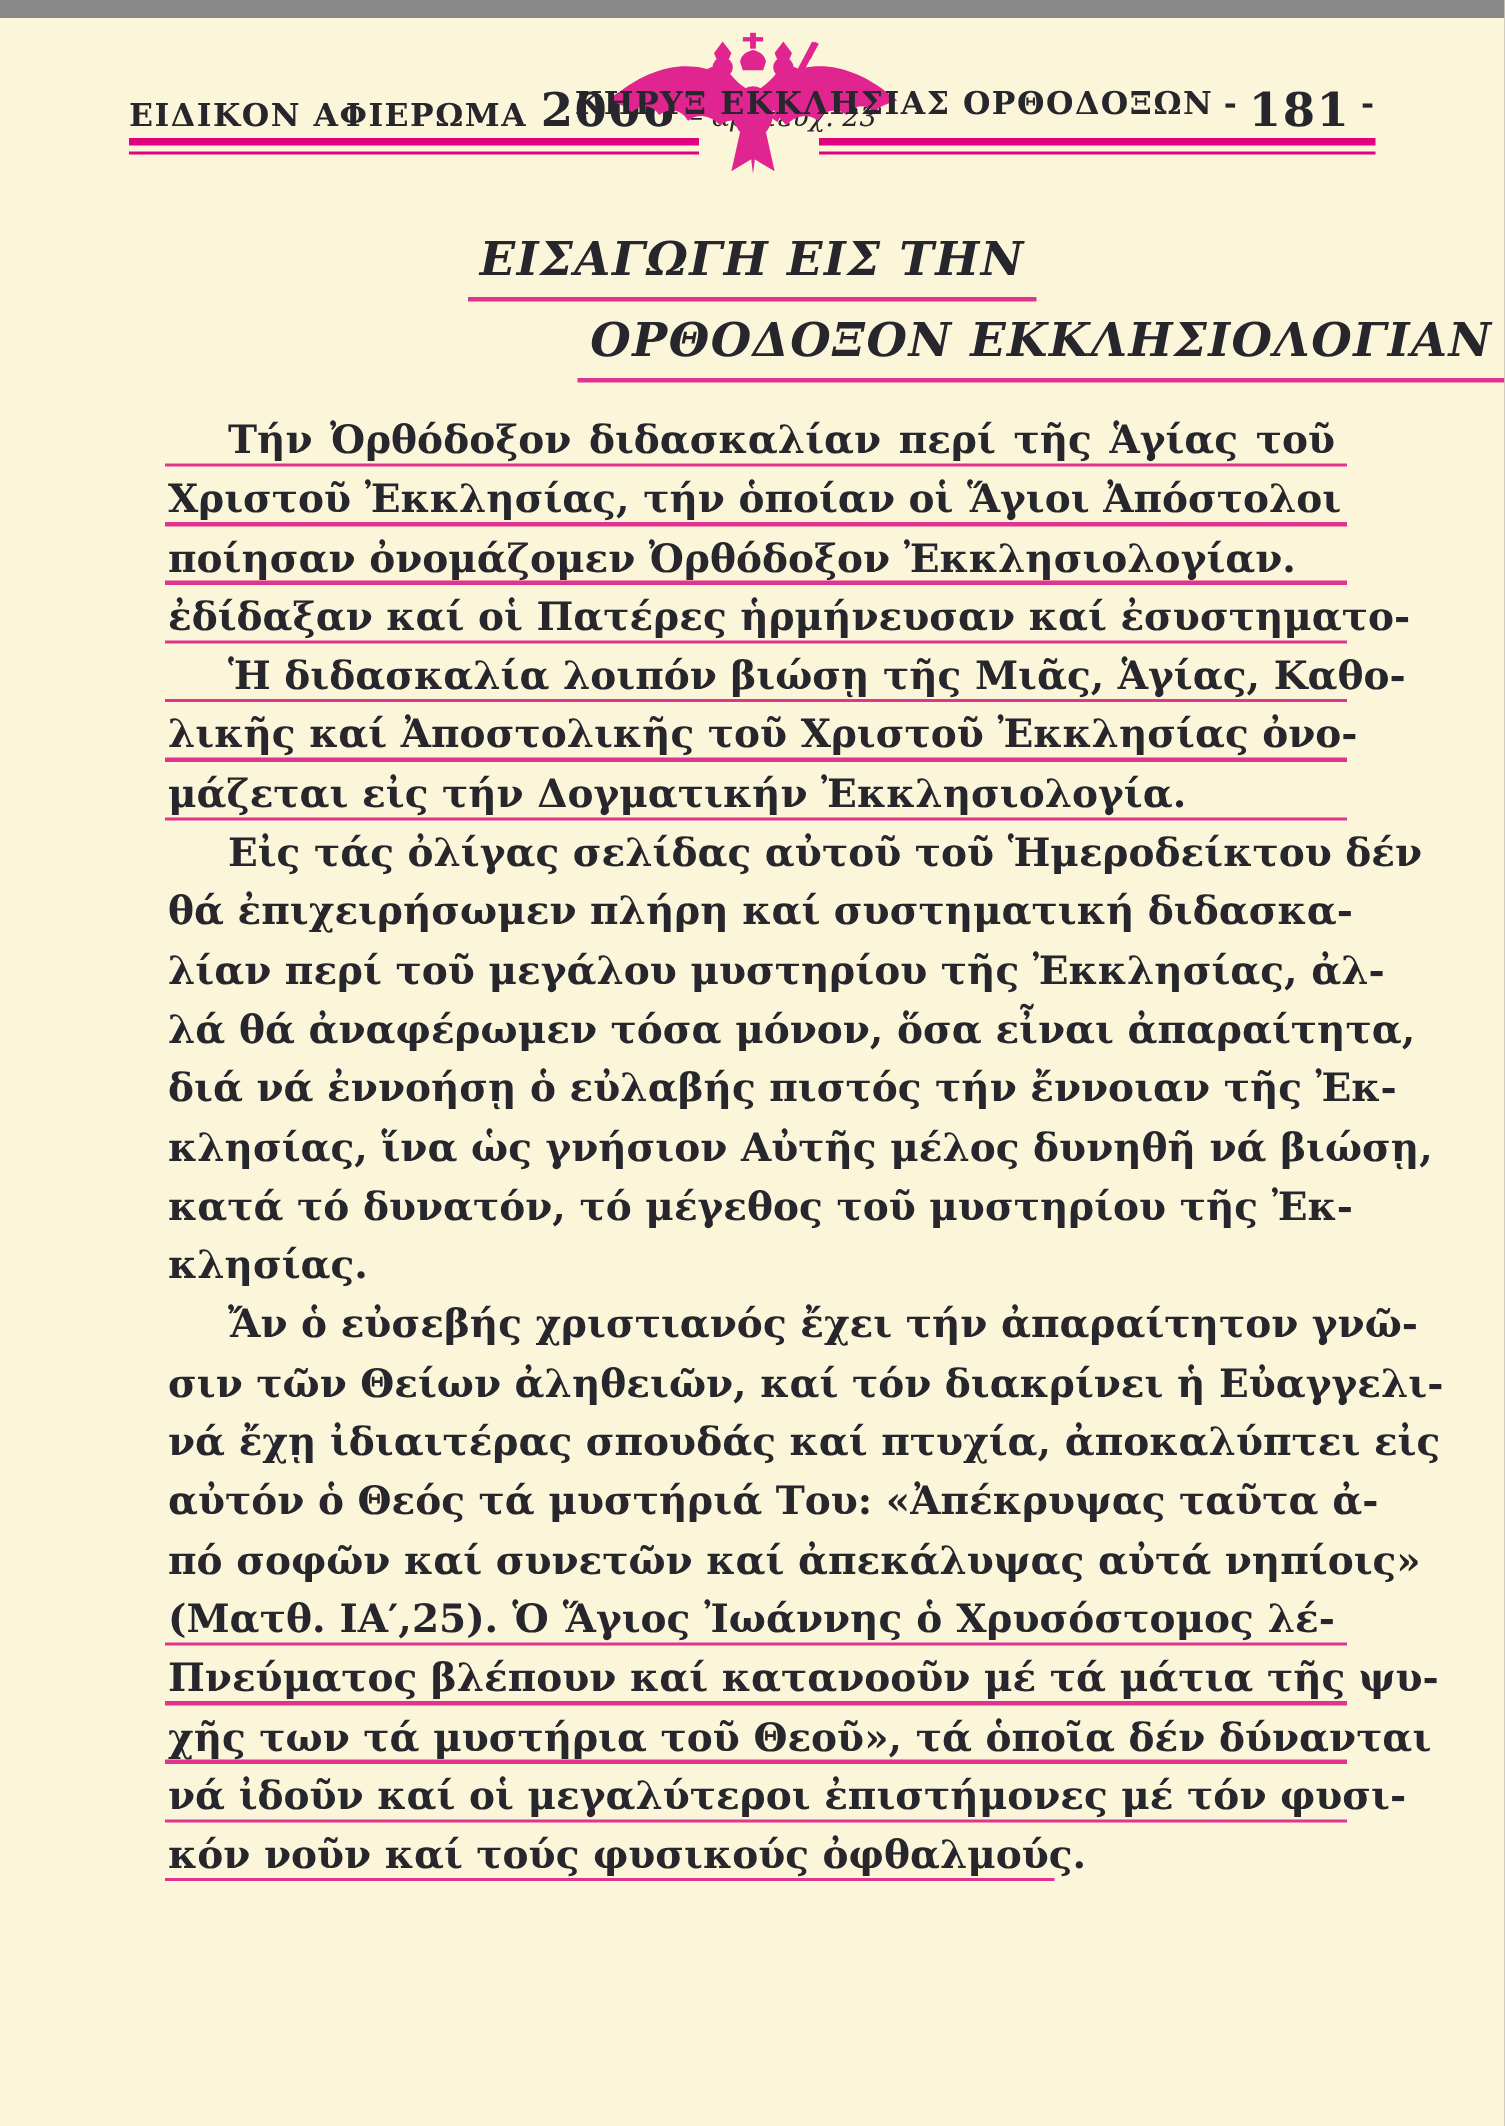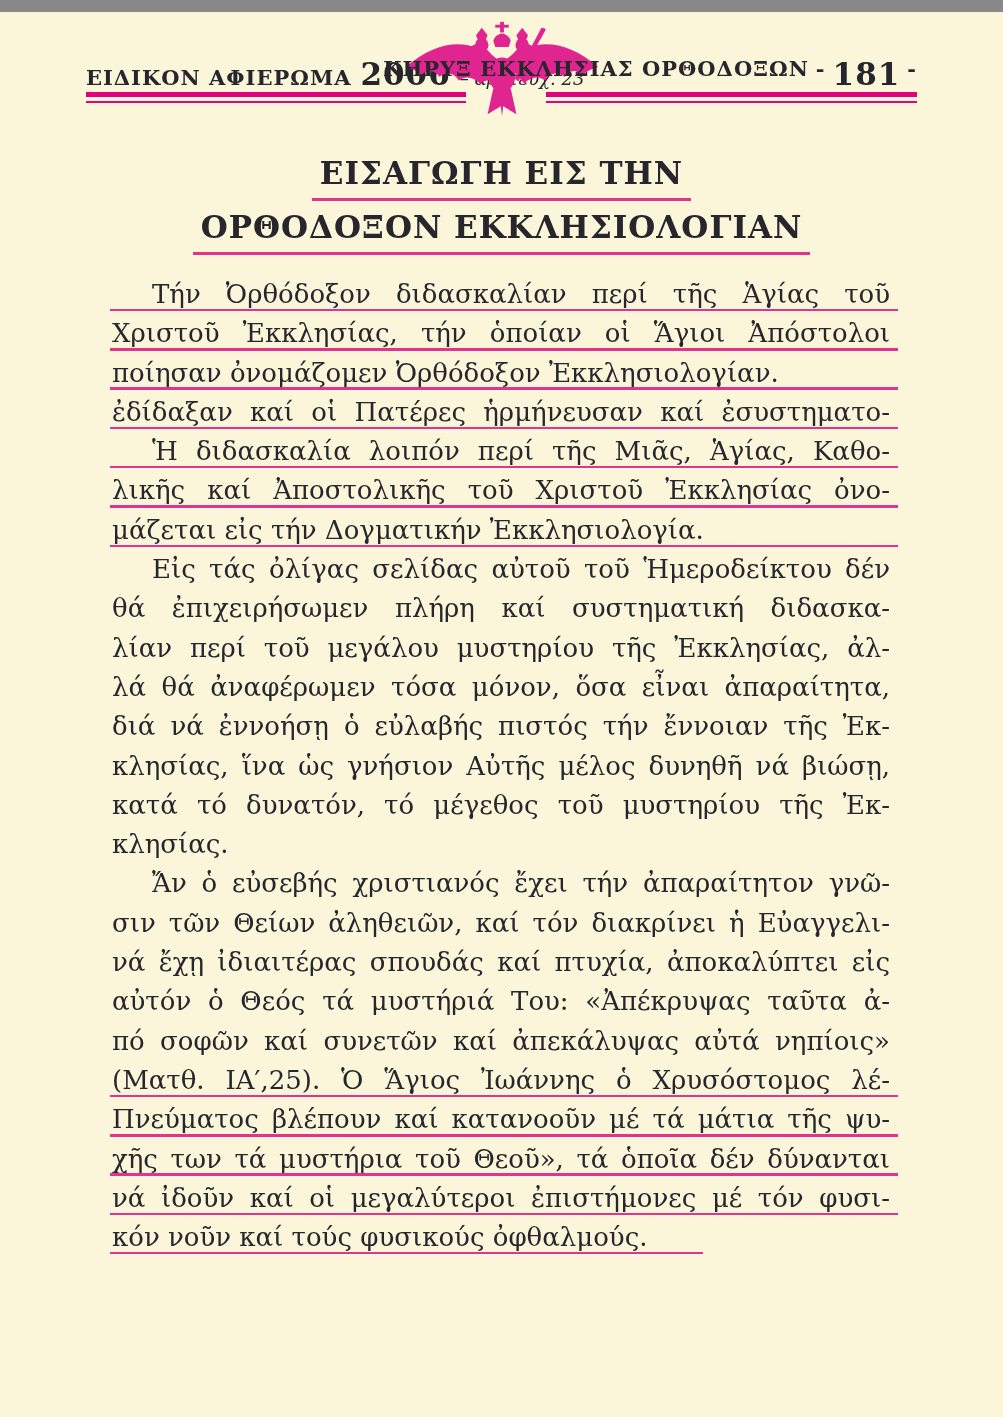--- a/index.html
+++ b/index.html
@@ -19,25 +19,25 @@
   .hdr-big{ font-size:31px; font-weight:bold; letter-spacing:1px;}
   .hdr-small{ font-size:18px; font-style:italic; }
   .rule{ position:absolute; background:var(--rule); }
   .rule.thick{ top:80px; height:5px; }
   .rule.thin{ top:89px; height:2px; }
   .rule.left{ left:86px; width:380px; }
   .rule.right{ left:546px; width:371px; }
   .emblem{ position:absolute; left:401px; top:8px; width:202px; height:98px; }
   
   .title{ position:absolute; left:0; width:100%; text-align:center; font-weight:bold; font-size:31px; letter-spacing:1px; }
-  .title .tl{ display:inline-block; border-bottom:3px solid var(--ul); padding:0 8px 7px 8px; }
+  .title .tl{ display:inline-block; border-bottom:3px solid var(--ul); padding:0 8px 7px 8px;font-style:italic; }
   #title1{ top:143px; }
-  #title2{ top:197px; }
+  #title2{ top:197px;text-align:right; }
   
-  .body-col{ position:absolute; left:112px; top:263px; width:778px; }
+  .body-col{ position:absolute; left:112px; top:263px; width:778px;font-weight:bold; }
   .line{
     position:relative; height:39.3px; line-height:39.3px; font-size:26px;
     text-align:justify; text-align-last:justify; white-space:nowrap;
   }
   .line.nj{ text-align:left; text-align-last:left; }
   .line.ind{ text-indent:40px; }
   .line.u::after{
     content:""; position:absolute; left:-2px; right:-8px; bottom:3px; height:2.5px;
     background:var(--ul);
   }
@@ -106,21 +106,21 @@
   </div>
   <div class="title" id="title2">
     <span class="tl">ΟΡΘΟΔΟΞΟΝ ΕΚΚΛΗΣΙΟΛΟΓΙΑΝ</span>
   </div>
 
   <div class="body-col">
       <div class="line u ind">Τήν Ὀρθόδοξον διδασκαλίαν περί τῆς Ἁγίας τοῦ</div>
       <div class="line u">Χριστοῦ Ἐκκλησίας, τήν ὁποίαν οἱ Ἅγιοι Ἀπόστολοι</div>
       <div class="line u nj">ποίησαν ὀνομάζομεν Ὀρθόδοξον Ἐκκλησιολογίαν.</div>
       <div class="line u">ἐδίδαξαν καί οἱ Πατέρες ἡρμήνευσαν καί ἐσυστηματο-</div>
-      <div class="line u ind">Ἡ διδασκαλία λοιπόν περί τῆς Μιᾶς, Ἁγίας, Καθο-</div>
+      <div class="line u ind">Ἡ διδασκαλία λοιπόν βιώσῃ τῆς Μιᾶς, Ἁγίας, Καθο-</div>
       <div class="line u">λικῆς καί Ἀποστολικῆς τοῦ Χριστοῦ Ἐκκλησίας ὀνο-</div>
       <div class="line u nj">μάζεται εἰς τήν Δογματικήν Ἐκκλησιολογία.</div>
       <div class="line ind">Εἰς τάς ὀλίγας σελίδας αὐτοῦ τοῦ Ἡμεροδείκτου δέν</div>
       <div class="line">θά ἐπιχειρήσωμεν πλήρη καί συστηματική διδασκα-</div>
       <div class="line">λίαν περί τοῦ μεγάλου μυστηρίου τῆς Ἐκκλησίας, ἀλ-</div>
       <div class="line">λά θά ἀναφέρωμεν τόσα μόνον, ὅσα εἶναι ἀπαραίτητα,</div>
       <div class="line">διά νά ἐννοήσῃ ὁ εὐλαβής πιστός τήν ἔννοιαν τῆς Ἐκ-</div>
       <div class="line">κλησίας, ἵνα ὡς γνήσιον Αὐτῆς μέλος δυνηθῆ νά βιώσῃ,</div>
       <div class="line">κατά τό δυνατόν, τό μέγεθος τοῦ μυστηρίου τῆς Ἐκ-</div>
       <div class="line nj">κλησίας.</div>

